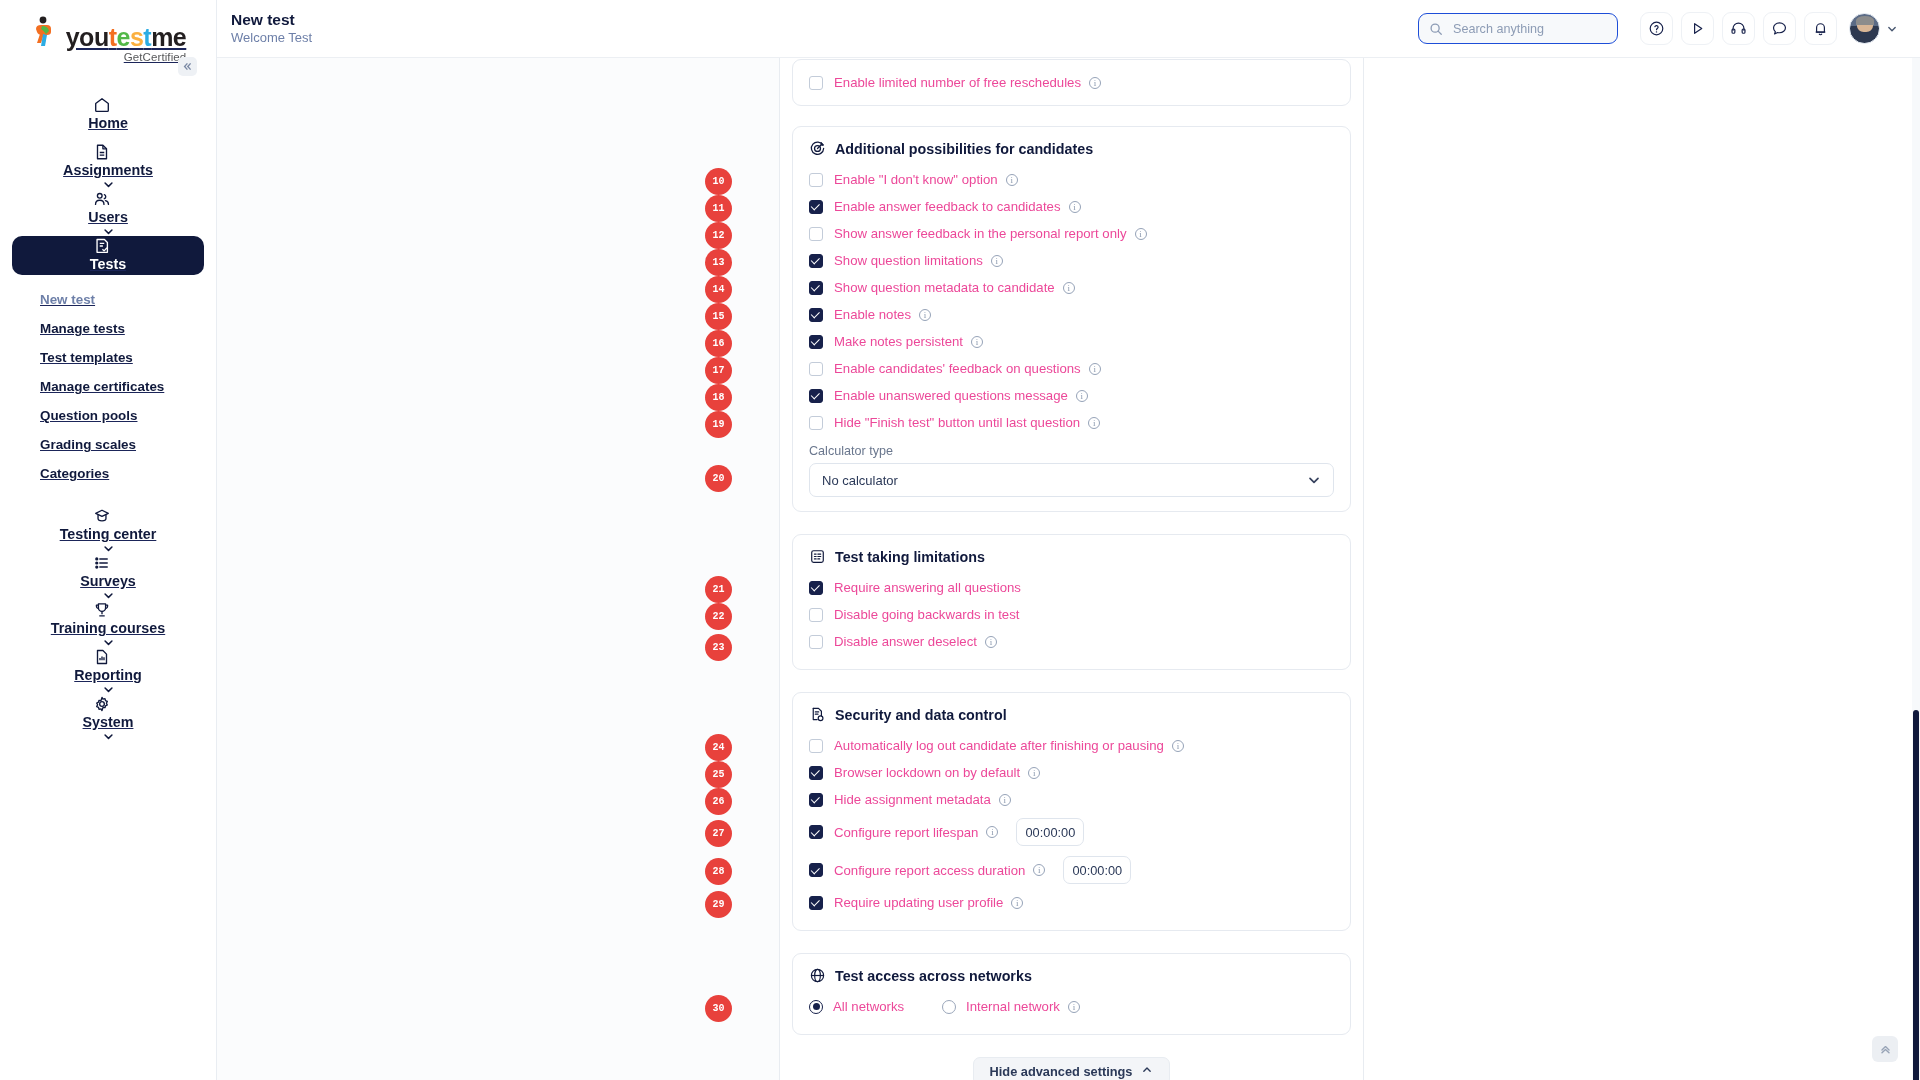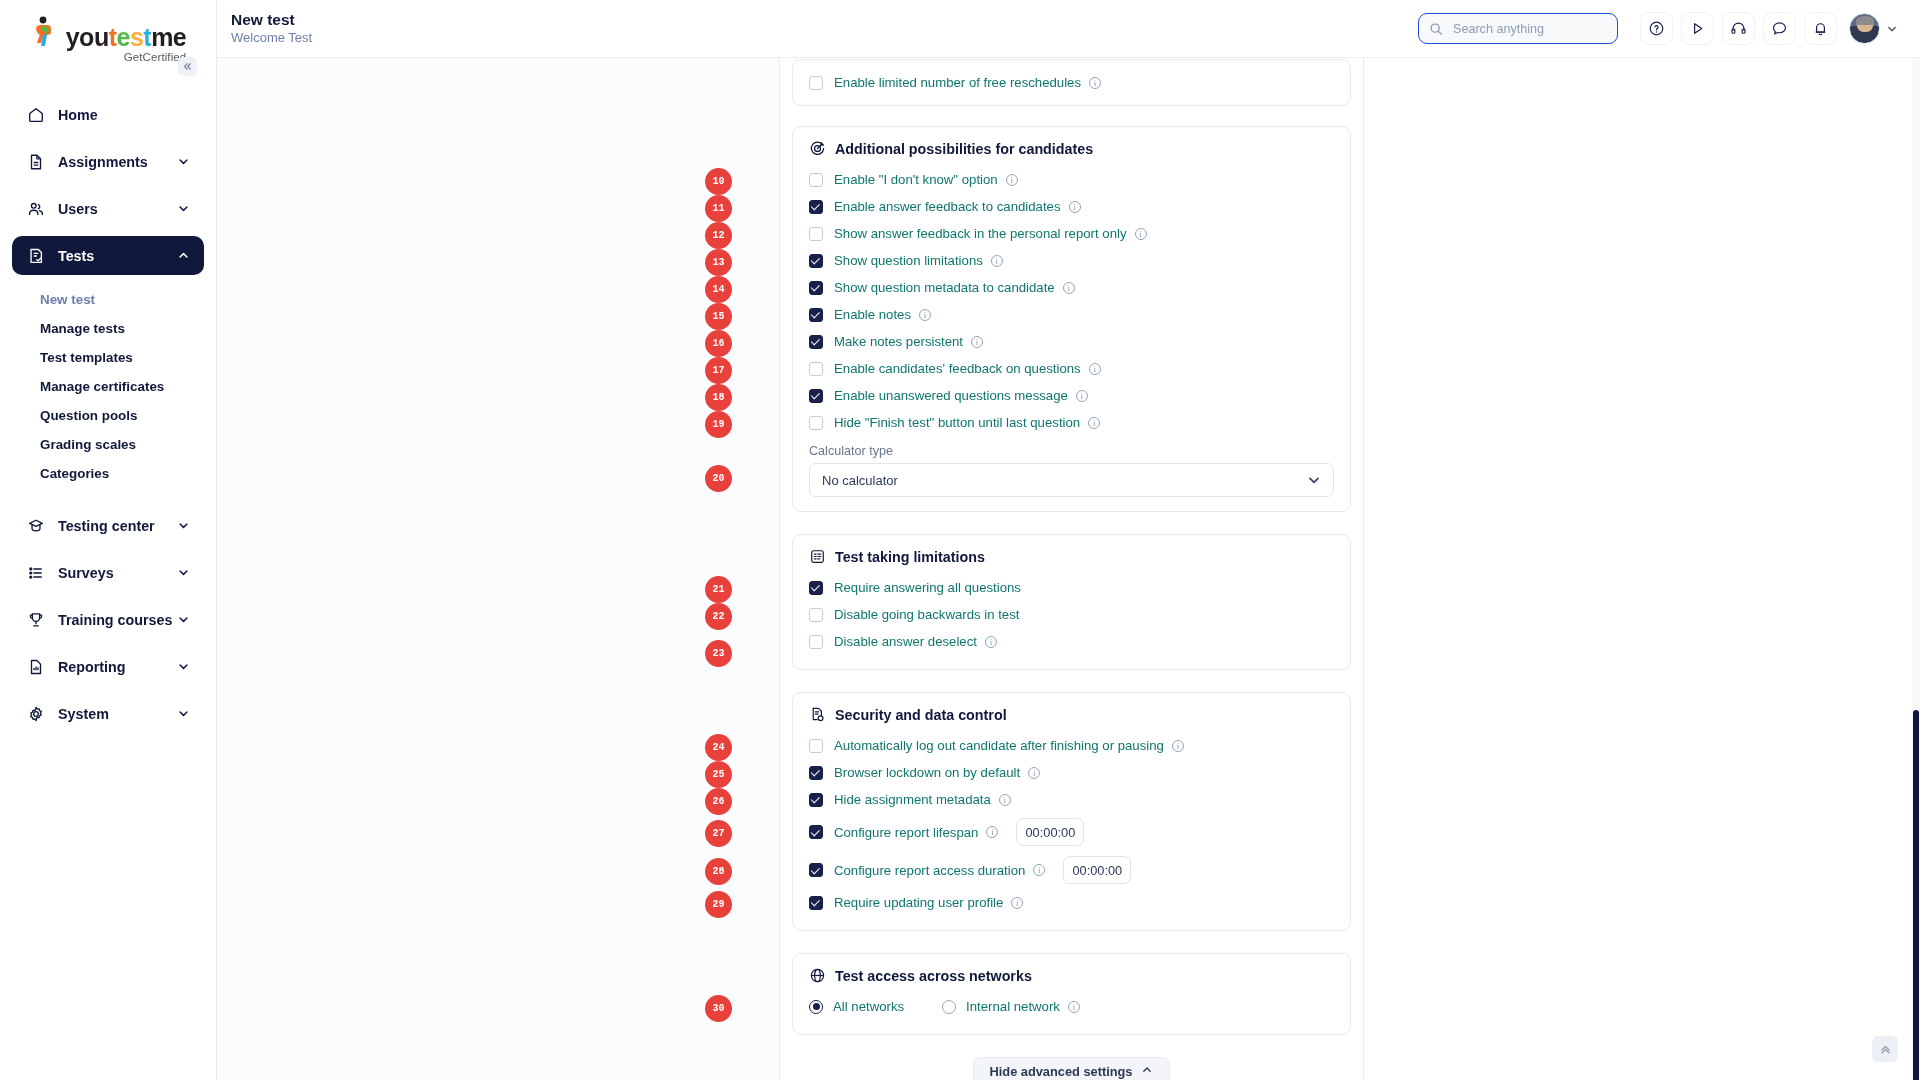--- a/index.html
+++ b/index.html
@@ -15,20 +15,21 @@
   
   .app { display: flex; width: 1920px; height: 1080px; }
 
   
   .sidebar {
     width: 217px; min-width: 217px; height: 1080px;
     background: #ffffff;
     border-right: 1px solid #e9edf2;
     position: relative;
     overflow: hidden;
+    text-decoration: underline;
   }
   .logo-wrap { padding: 16px 0 2px 0; display: flex; justify-content: center; }
   .logo { display: flex; flex-direction: column; align-items: flex-start; }
   .logo-row { display: flex; align-items: flex-end; }
   .logo-mark { width: 30px; height: 34px; margin-right: 6px; position: relative; }
   .logo-text { font-size: 25px; font-weight: bold; letter-spacing: -0.5px; line-height: 1; }
   .logo-text .c-dark  { color: #231f20; }
   .logo-text .c-or1   { color: #f36f21; }
   .logo-text .c-green { color: #52b848; }
   .logo-text .c-or2   { color: #fbb040; }
@@ -47,20 +48,21 @@
   }
 
   .nav { margin-top: 30px; padding: 0 12px; }
   .nav-item {
     display: flex; align-items: center;
     height: 39px; padding: 0 14px;
     border-radius: 10px;
     color: #10193c; font-size: 14.3px; font-weight: bold;
     cursor: pointer; margin-bottom: 8px;
     position: relative;
+    flex-direction: column;
   }
   .nav-item .nv-ico {
     width: 20px; height: 20px; margin-right: 12px;
     display: flex; align-items: center; justify-content: center;
     flex: 0 0 20px;
   }
   .nav-item .nv-label { flex: 1; }
   .nav-item .nv-chev { color: #10193c; display: flex; align-items: center; }
   .nav-item.active {
     background: #10193c; color: #ffffff;
@@ -176,21 +178,21 @@
     margin-right: 11px; flex: 0 0 14px;
     display: flex; align-items: center; justify-content: center;
     cursor: pointer;
   }
   .cbx.on { background: #17214b; border-color: #17214b; }
   .cbx.on::after {
     content: ""; width: 7px; height: 4px;
     border-left: 1.7px solid #fff; border-bottom: 1.7px solid #fff;
     transform: rotate(-45deg) translate(0px, -1px);
   }
-  .opt-label { font-size: 13.2px; color: #0f766e; }
+  .opt-label { font-size: 13.2px; color: #ec4899; }
   .help-i {
     width: 12px; height: 12px; border-radius: 50%;
     border: 1px solid #96a3b8; color: #8b99ae;
     font-size: 9px; line-height: 10px; text-align: center;
     margin-left: 8px; flex: 0 0 12px; cursor: pointer;
     font-family: "Liberation Serif", serif;
   }
 
   .field-label { font-size: 12.6px; color: #6a778e; margin: 8px 0 5px 0; }
   .select {
@@ -615,21 +617,21 @@
               <span class="badge" style="left:-104px; top:2px">21</span>
               <span class="cbx on"></span>
               <span class="opt-label">Require answering all questions</span>
             </div>
             <div class="opt-row">
               <span class="badge" style="left:-104px; top:2px">22</span>
               <span class="cbx"></span>
               <span class="opt-label">Disable going backwards in test</span>
             </div>
             <div class="opt-row">
-              <span class="badge" style="left:-104px; top:12px">23</span>
+              <span class="badge" style="left:-104px; top:6px">23</span>
               <span class="cbx"></span>
               <span class="opt-label">Disable answer deselect</span>
               <span class="help-i">i</span>
             </div>
           </div>
 
           <div class="card">
             <div class="card-head">
               <span class="ch-ico">
                 <svg width="17" height="17" viewBox="0 0 20 20" fill="none" stroke="currentColor" stroke-width="1.4" stroke-linecap="round" stroke-linejoin="round">

